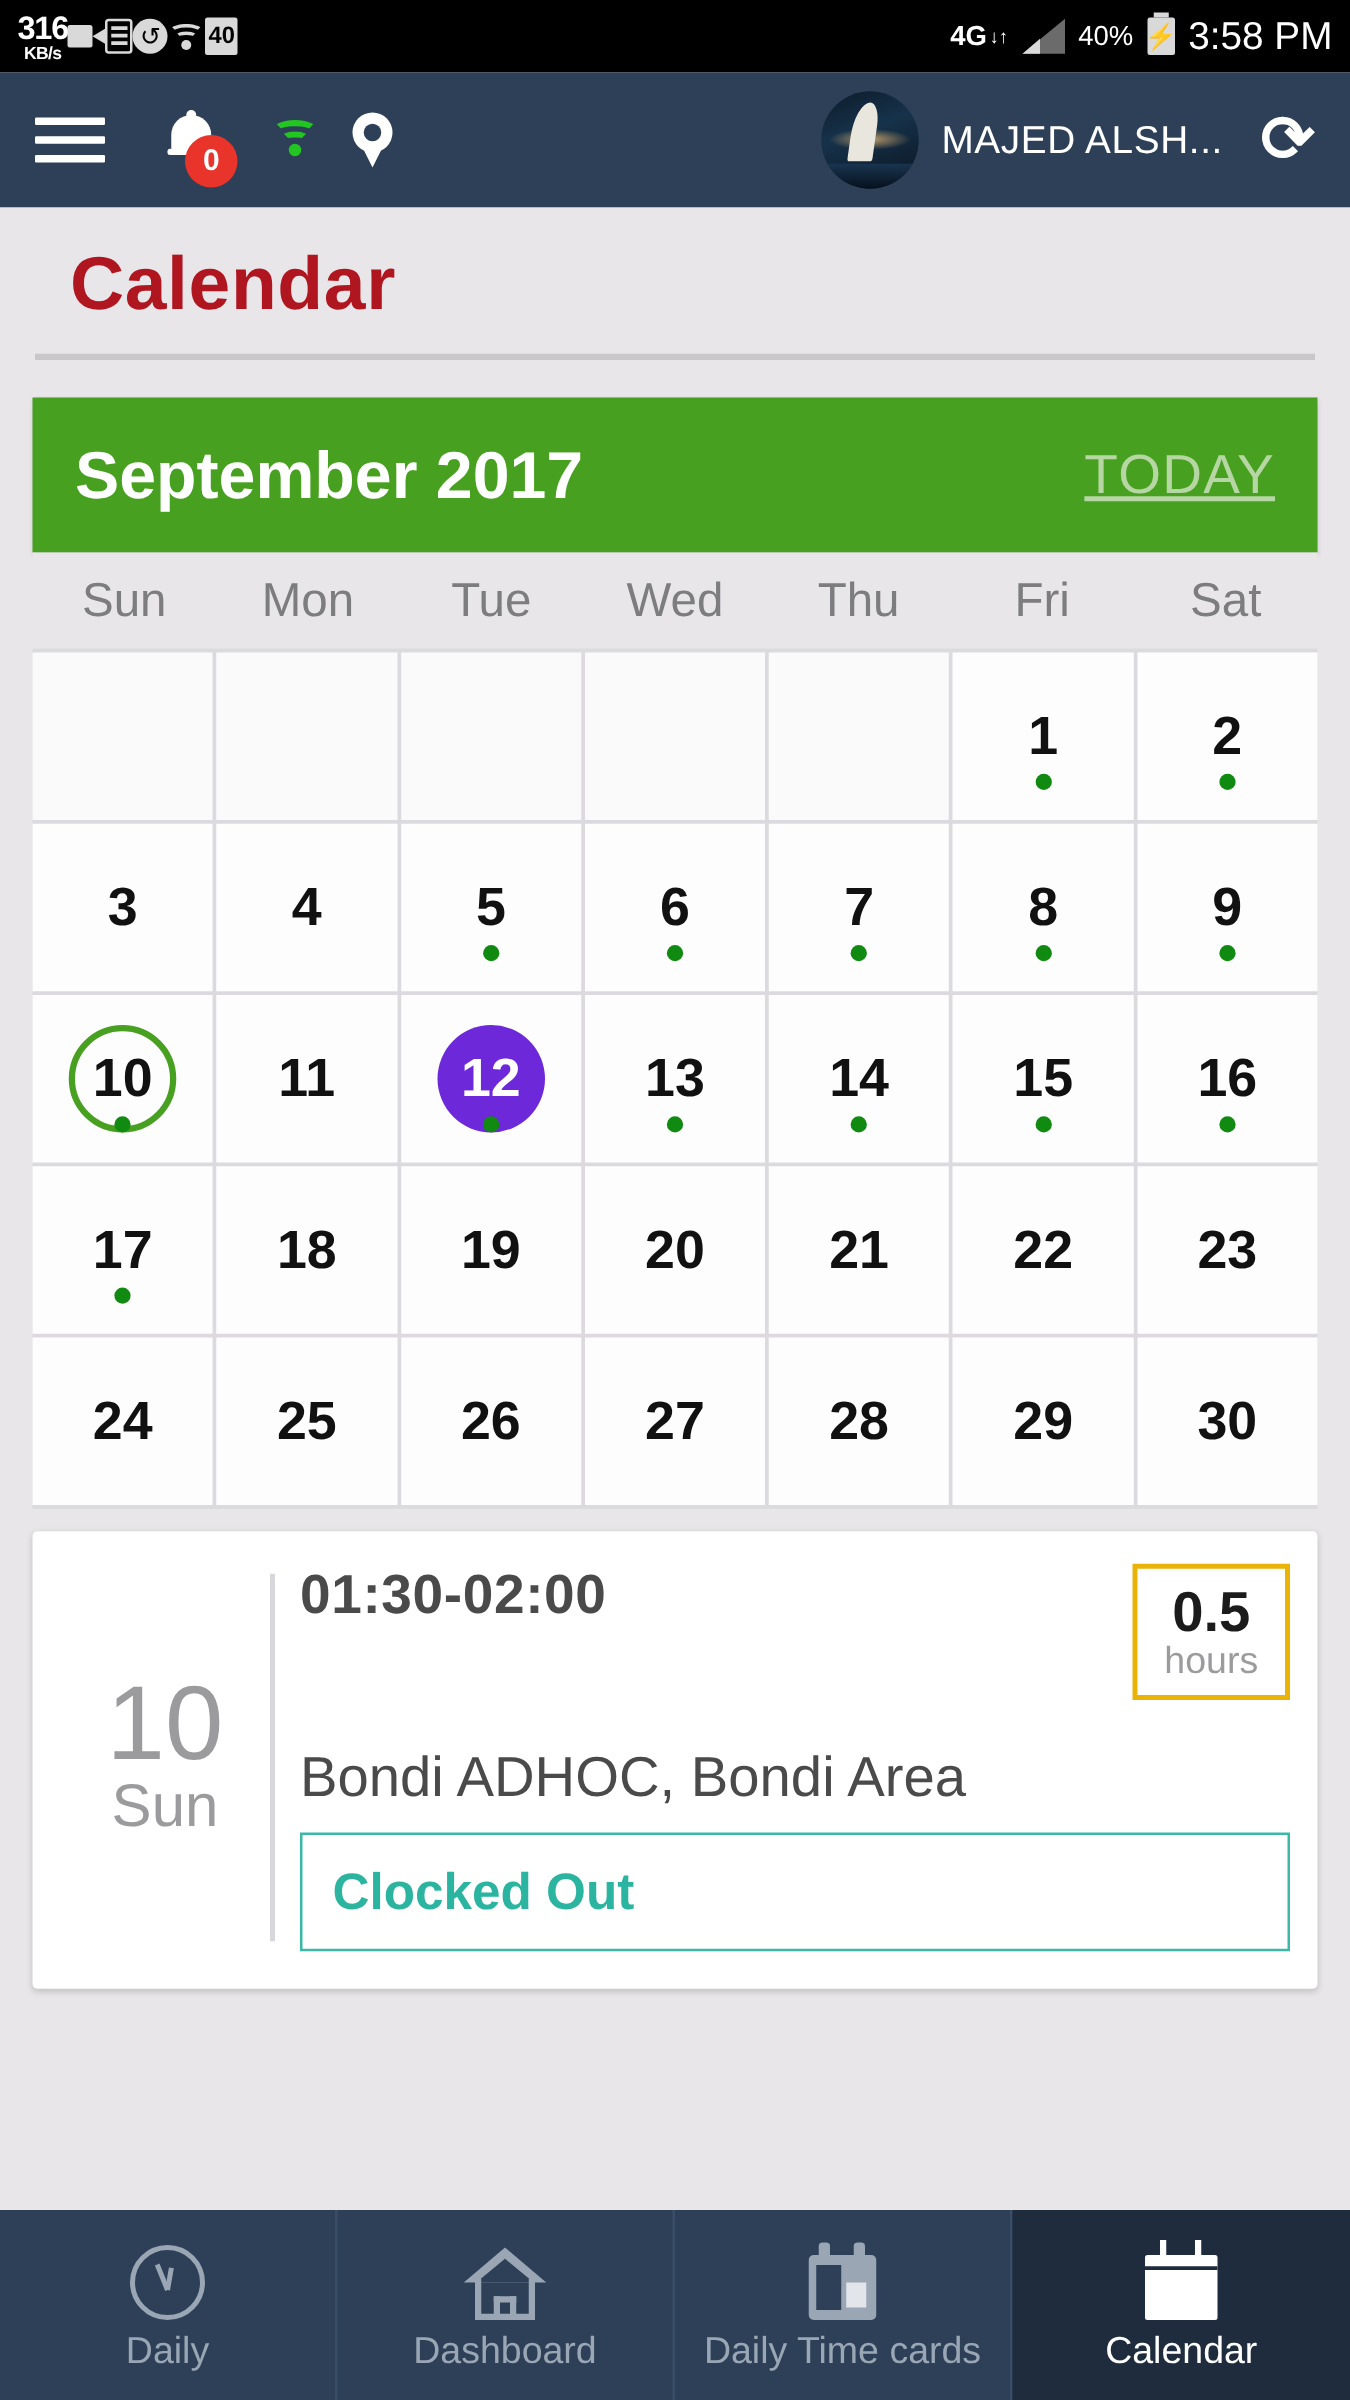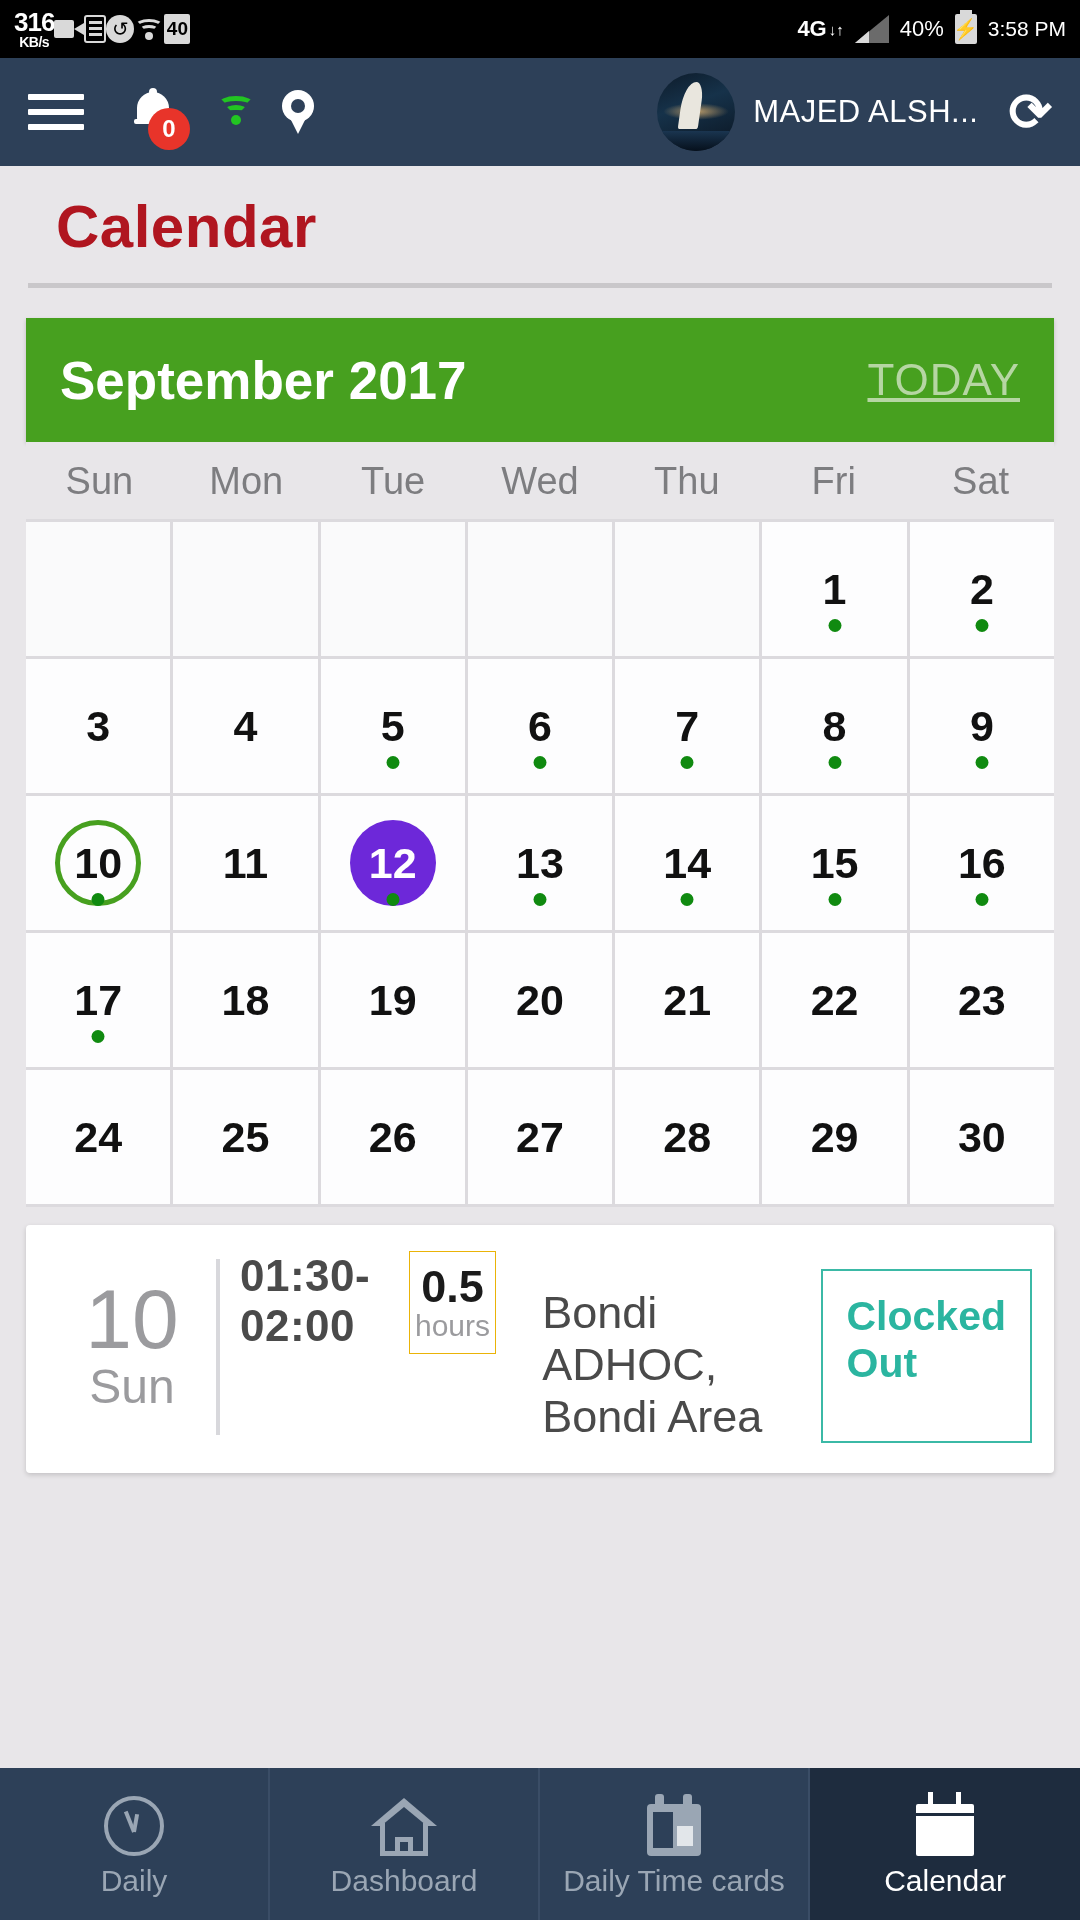--- a/index.html
+++ b/index.html
@@ -44,21 +44,21 @@
   .ic-4g .ar{ font-size:15px; line-height:1; }
   .ic-sig{ width:34px; height:28px; position:relative; }
   .ic-sig .tri{ position:absolute; right:0; bottom:0; width:0; height:0;
      border-left:34px solid transparent; border-bottom:28px solid #6b6b6b; }
   .ic-sig .tri2{ position:absolute; left:0; bottom:0; width:0; height:0;
      border-left:14px solid transparent; border-bottom:12px solid #d9d9d9; }
   .batt{ position:relative; width:22px; height:30px; background:#d9d9d9; border-radius:2px; }
   .batt:before{ content:""; position:absolute; top:-4px; left:5px; width:12px; height:4px; background:#d9d9d9;}
   .batt .bolt{ position:absolute; inset:0; display:flex; align-items:center; justify-content:center;
     font-size:20px; color:#000; }
-  .clock{ font-size:21px; letter-spacing:0; }
+  .clock{ font-size:31px; letter-spacing:0; }
 
   
   .appbar{
     height:108px; background:#2d4058; display:flex; align-items:center;
     padding:0 28px; gap:0;
   }
   .hamburger{ width:56px; display:flex; flex-direction:column; gap:9px; cursor:pointer; }
   .hamburger i{ display:block; height:6px; background:#fff; border-radius:1px; }
   .bell-wrap{ position:relative; margin-left:42px; width:56px; height:60px; }
   .bell{ position:absolute; left:8px; top:6px; width:38px; height:40px; }
@@ -126,24 +126,24 @@
 
   
   .card-wrap{ padding:18px 26px 0 26px; }
   .event-card{ background:#fff; border-radius:4px; box-shadow:0 2px 5px rgba(0,0,0,.16);
     display:flex; padding:26px 22px 30px 22px; }
   .ev-date{ width:168px; display:flex; flex-direction:column; align-items:center;
     justify-content:center; color:#9b9b9e; }
   .ev-d{ font-size:84px; font-weight:300; line-height:0.95; }
   .ev-w{ font-size:48px; font-weight:300; }
   .ev-sep{ width:4px; background:#d8d8dc; margin:8px 20px 8px 0; }
-  .ev-body{ flex:1; display:flex; flex-direction:row;gap:46px; }
+  .ev-body{ flex:1; display:flex; flex-direction:column; }
   .ev-top{ display:flex; align-items:flex-start; }
   .ev-time{ font-size:44px; font-weight:bold; color:#4a4a4a; letter-spacing:0.5px; }
-  .hours-box{ margin-left:auto; border:1px solid #eab308; width:126px; padding:12px 0 10px 0;
+  .hours-box{ margin-left:auto; border:4px solid #eab308; width:126px; padding:12px 0 10px 0;
     text-align:center; }
   .hours-val{ font-size:45px; font-weight:bold; color:#1b1b1b; line-height:1; }
   .hours-lbl{ font-size:30px; color:#9b9b9e; margin-top:6px; }
   .ev-loc{ font-size:45px; color:#4a4a4a; margin-top:36px; }
   .status-box{ margin-top:18px; border:2px solid #3bb9a6; padding:22px 24px; }
   .status-txt{ font-size:41px; font-weight:bold; color:#2bb5a0; }
 
   
   .bottomnav{ position:absolute; left:0; bottom:0; width:1080px; height:152px;
     display:grid; grid-template-columns:repeat(4,1fr); background:#2d4058; }

